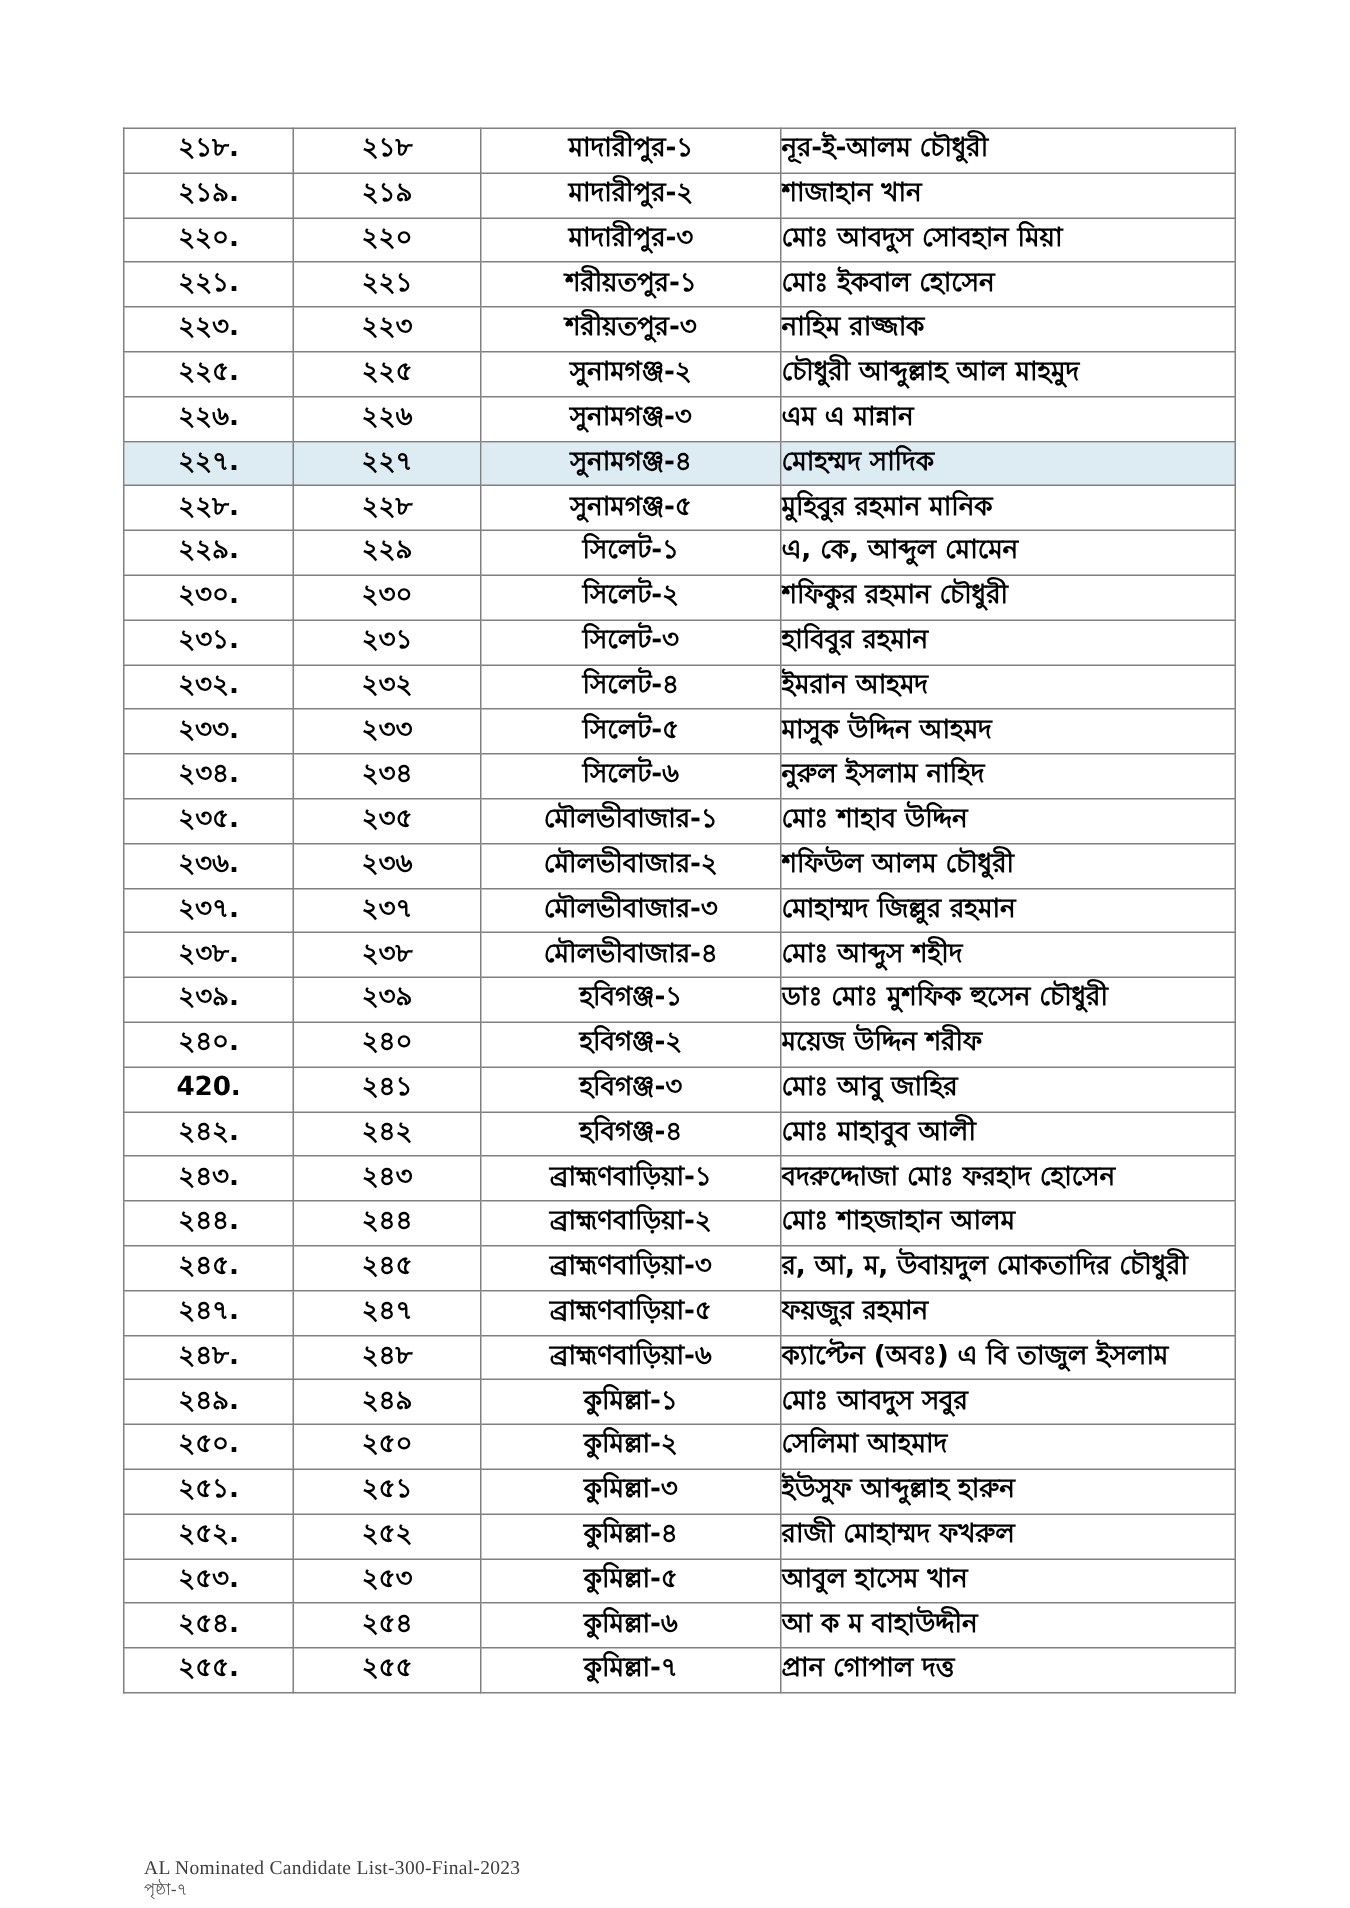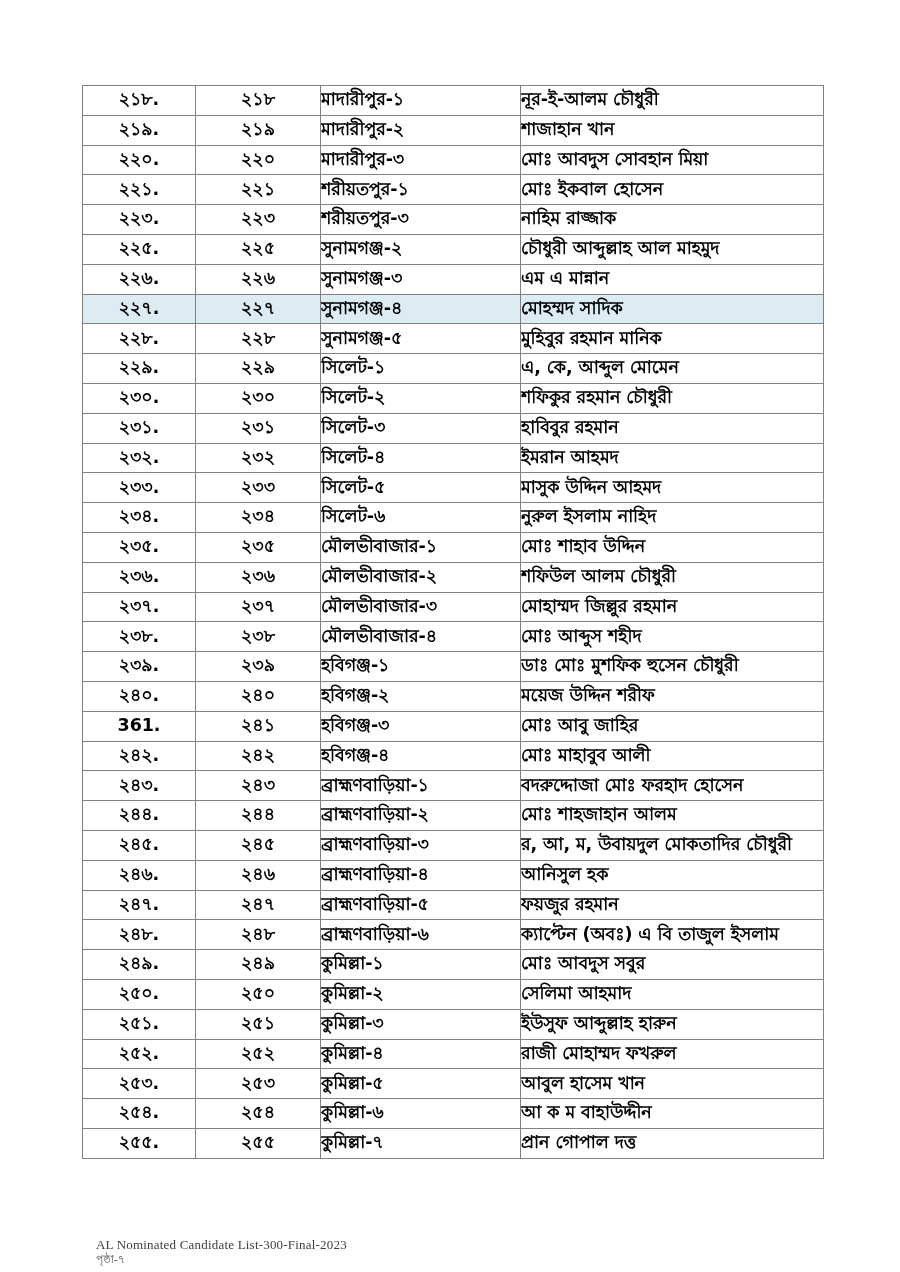--- a/index.html
+++ b/index.html
@@ -43,21 +43,21 @@
     line-height: 1.05;
     font-family: "DejaVu Sans", "Liberation Sans", sans-serif;
     font-weight: 600;
     letter-spacing: -0.1px;
     white-space: nowrap;
     overflow: hidden;
   }
 
   .col-sl    { width: 113px; text-align: center; }
   .col-num   { width: 125px; text-align: center; }
-  .col-seat  { width: 200px; text-align: left;  padding-left: 9px; }
+  .col-seat  { width: 200px; text-align: center;  padding-left: 9px; }
   .col-name  { width: 303px; text-align: left;  padding-left: 9px; }
 
   tr.highlight td { background: #dcecf2; }
 
   .footer {
     position: absolute;
     left: 72px;
     top: 1226px;
     width: 500px;
     margin-left: 24px;
@@ -204,21 +204,21 @@
           <td class="col-seat">হবিগঞ্জ-১</td>
           <td class="col-name">ডাঃ মোঃ মুশফিক হুসেন চৌধুরী</td>
         </tr>
         <tr>
           <td class="col-sl">২৪০.</td>
           <td class="col-num">২৪০</td>
           <td class="col-seat">হবিগঞ্জ-২</td>
           <td class="col-name">ময়েজ উদ্দিন শরীফ</td>
         </tr>
         <tr>
-          <td class="col-sl">361.</td>
+          <td class="col-sl">420.</td>
           <td class="col-num">২৪১</td>
           <td class="col-seat">হবিগঞ্জ-৩</td>
           <td class="col-name">মোঃ আবু জাহির</td>
         </tr>
         <tr>
           <td class="col-sl">২৪২.</td>
           <td class="col-num">২৪২</td>
           <td class="col-seat">হবিগঞ্জ-৪</td>
           <td class="col-name">মোঃ মাহাবুব আলী</td>
         </tr>
@@ -234,26 +234,20 @@
           <td class="col-seat">ব্রাহ্মণবাড়িয়া-২</td>
           <td class="col-name">মোঃ শাহজাহান আলম</td>
         </tr>
         <tr>
           <td class="col-sl">২৪৫.</td>
           <td class="col-num">২৪৫</td>
           <td class="col-seat">ব্রাহ্মণবাড়িয়া-৩</td>
           <td class="col-name">র, আ, ম, উবায়দুল মোকতাদির চৌধুরী</td>
         </tr>
         <tr>
-          <td class="col-sl">২৪৬.</td>
-          <td class="col-num">২৪৬</td>
-          <td class="col-seat">ব্রাহ্মণবাড়িয়া-৪</td>
-          <td class="col-name">আনিসুল হক</td>
-        </tr>
-        <tr>
           <td class="col-sl">২৪৭.</td>
           <td class="col-num">২৪৭</td>
           <td class="col-seat">ব্রাহ্মণবাড়িয়া-৫</td>
           <td class="col-name">ফয়জুর রহমান</td>
         </tr>
         <tr>
           <td class="col-sl">২৪৮.</td>
           <td class="col-num">২৪৮</td>
           <td class="col-seat">ব্রাহ্মণবাড়িয়া-৬</td>
           <td class="col-name">ক্যাপ্টেন (অবঃ) এ বি তাজুল ইসলাম</td>

